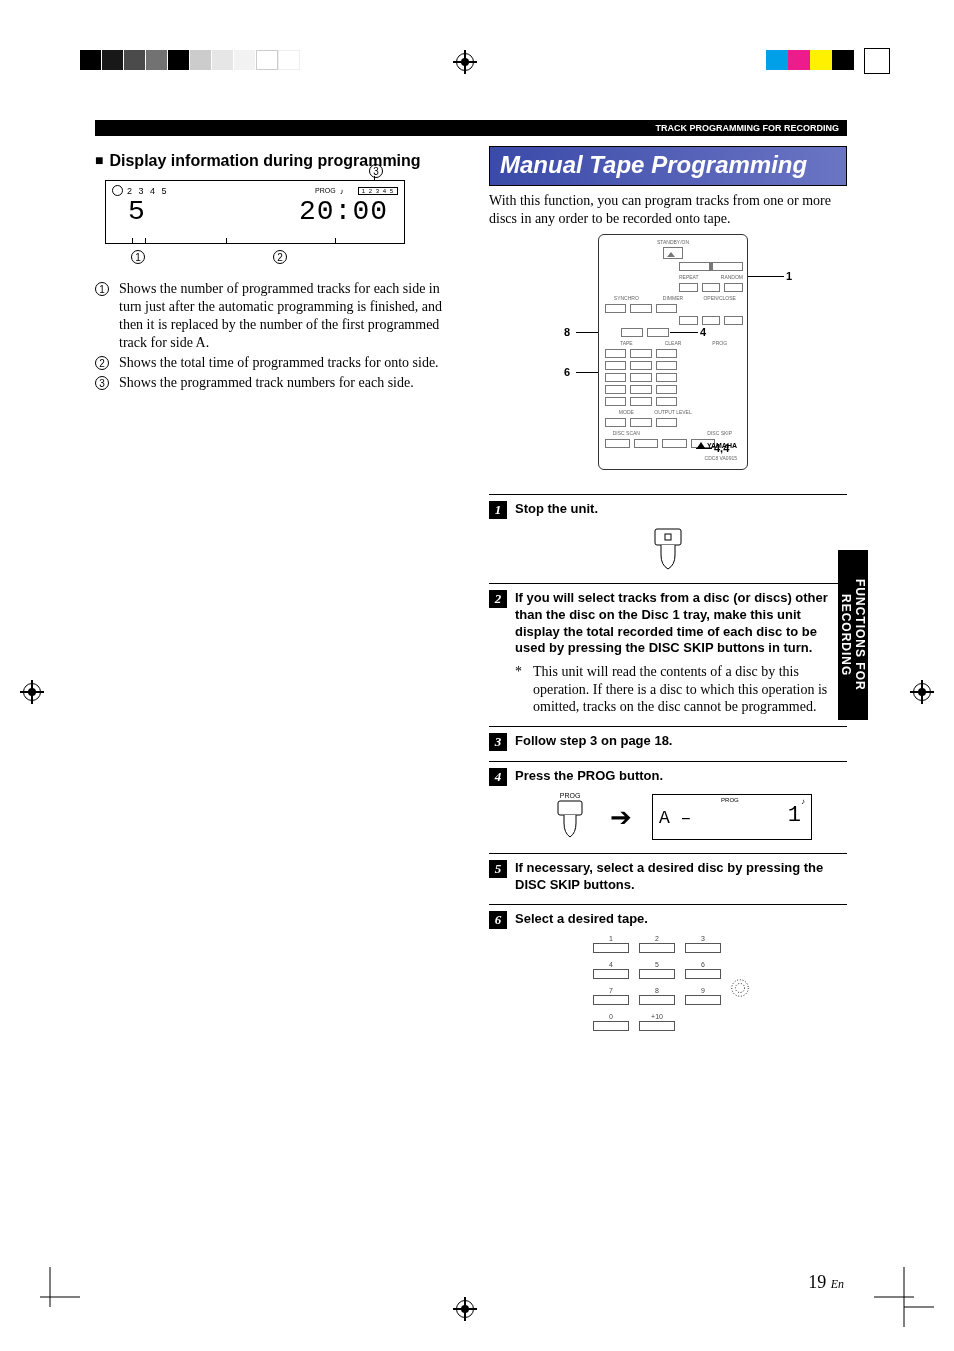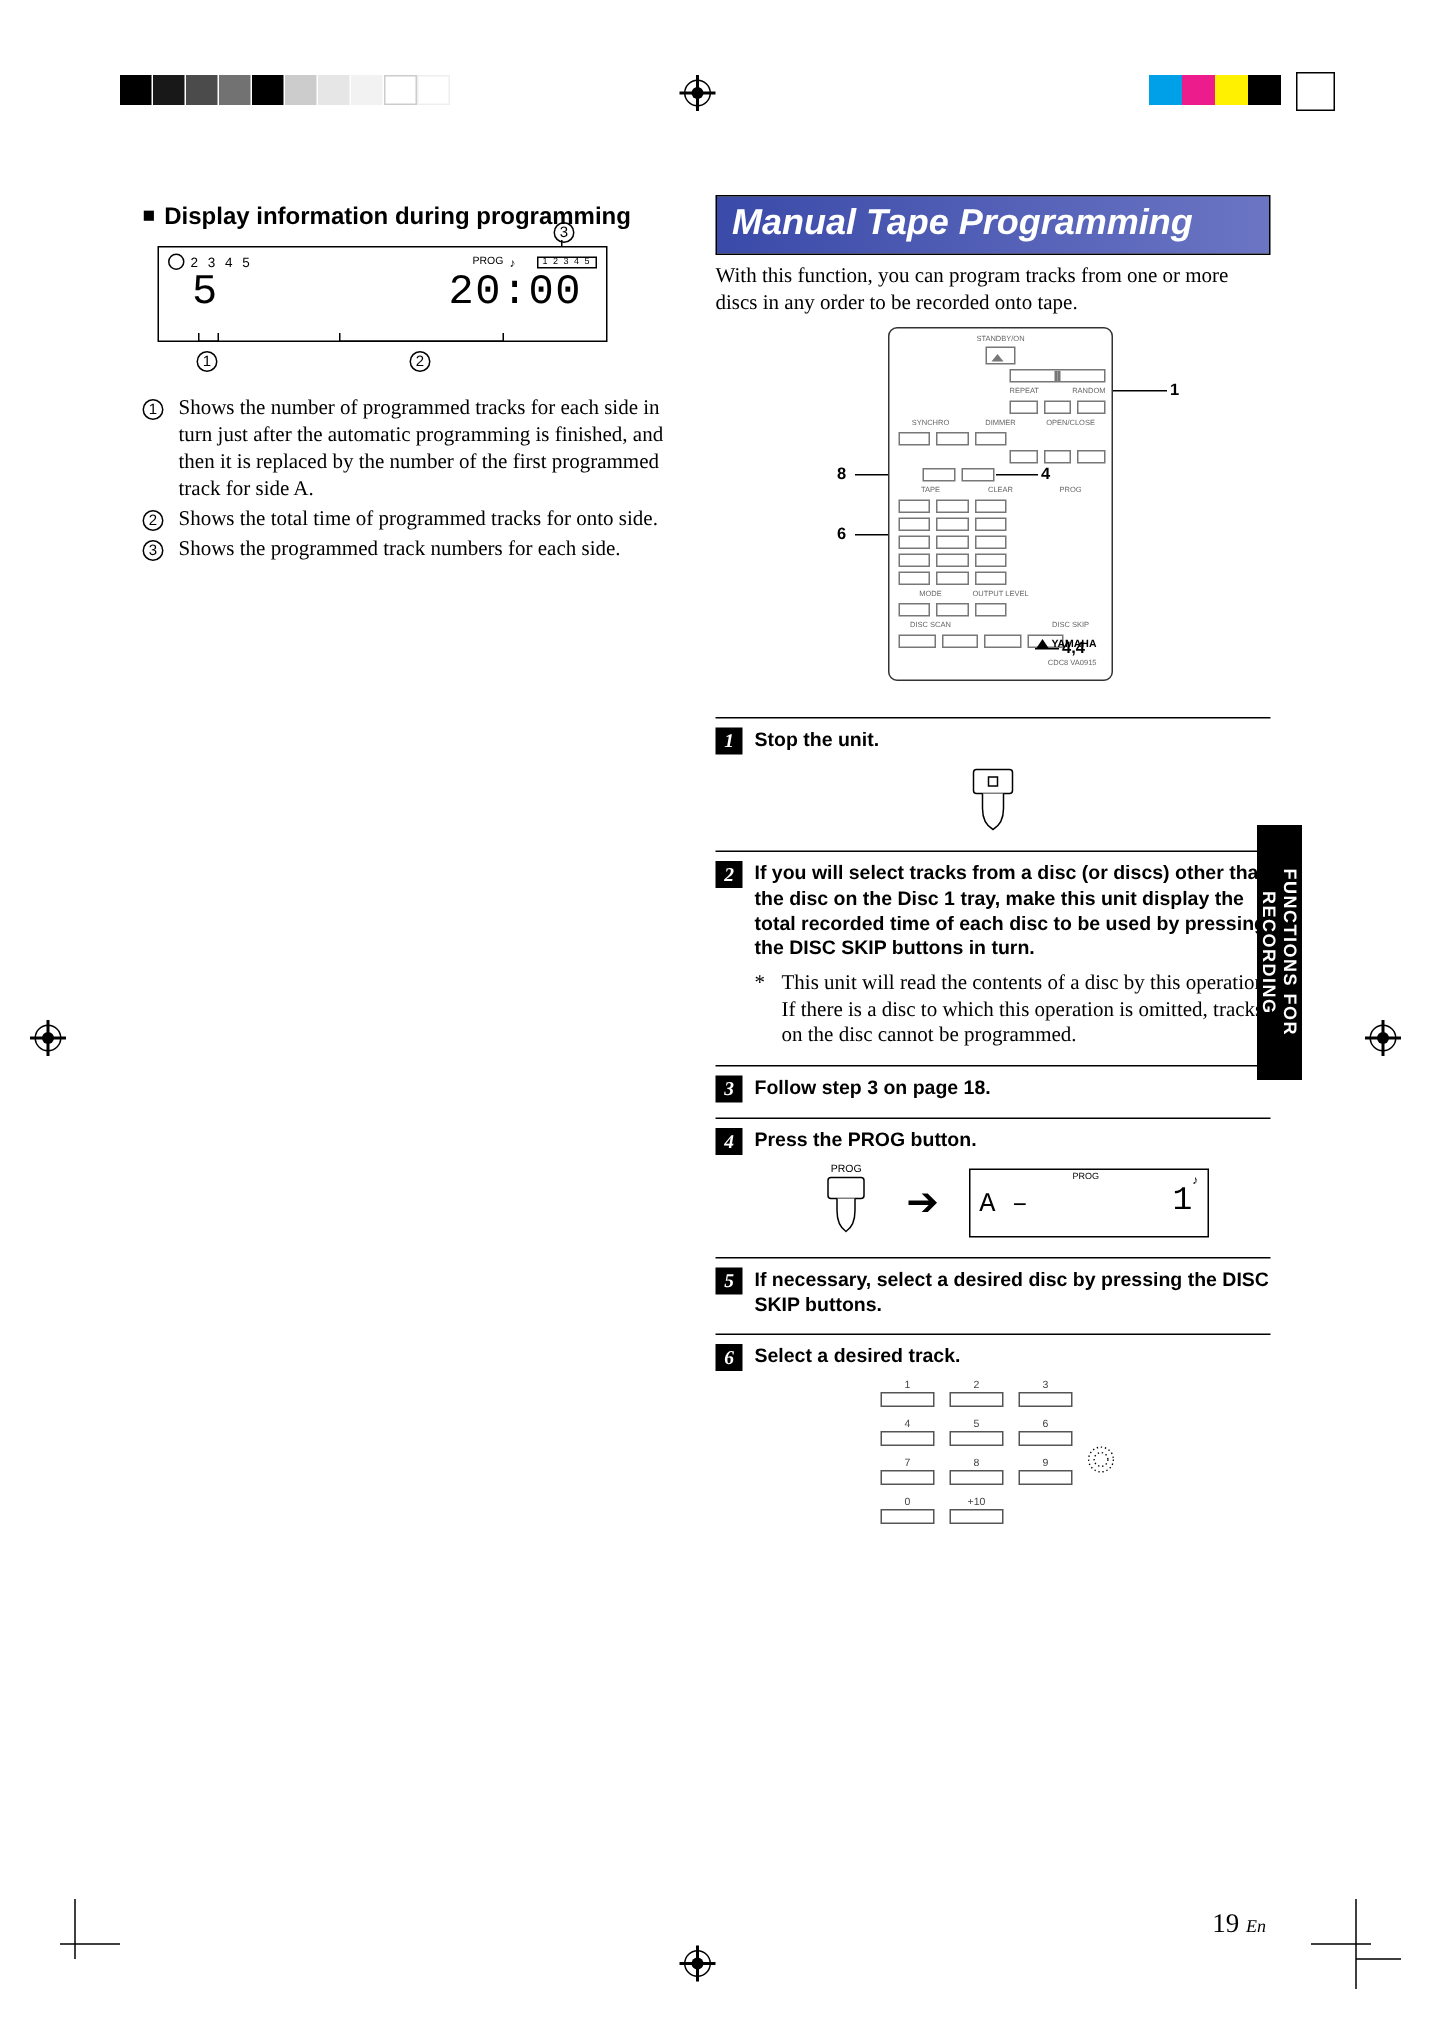--- a/index.html
+++ b/index.html
@@ -11,21 +11,21 @@
   .colorbar.left .k90{opacity:.9}.colorbar.left .k80{opacity:.7}.colorbar.left .k70{opacity:.55}
   .colorbar.left .g1{background:#ccc}.colorbar.left .g2{background:#e6e6e6}.colorbar.left .g3{background:#f2f2f2}
   .colorbar.right span:nth-child(1){background:#00a0e9}
   .colorbar.right span:nth-child(2){background:#ec1c8d}
   .colorbar.right span:nth-child(3){background:#fff100}
   .colorbar.right span:nth-child(4){background:#000}
 
   
   .content { position:absolute; left:95px; top:120px; width:752px; }
   .blackbar { height:16px; background:#000; color:#fff; font:bold 9px/16px Arial,sans-serif; text-align:right; padding-right:8px; }
-  .cols { display:flex; gap:28px; margin-top:10px; }
+  .cols { display:flex; gap:40px; margin-top:10px; }
   .col { flex:1; min-width:0; }
   .colL { flex:0 0 354px; }
   .colR { flex:1; }
 
   h3.sec { font:bold 16px Arial,sans-serif; margin:6px 0 10px; }
   .sqbullet::before { content:"\25A0"; font-size:14px; margin-right:6px; position:relative; top:-1px; }
 
   .title-band { background:linear-gradient(90deg,#3a4aa8,#6b75c4); color:#fff; font:italic bold 24px Arial,sans-serif; padding:4px 10px 6px; border:1px solid #000; }
   .colR h2 + p { margin-top:6px; }
 
@@ -145,20 +145,21 @@
       <span class="o"></span>
       <span class="i"></span>
     </div>
   <div class="reg-side right">
       <span class="o"></span>
       <span class="i"></span>
     </div>
   <div style="position:absolute;right:64px;top:48px;width:26px;height:26px;border:1px solid #000"></div>
 
   <div class="content">
+    <div class="blackbar">TRACK PROGRAMMING FOR RECORDING</div>
 
     <div class="cols">
 
       <div class="col colL">
         <h3 class="sec sqbullet">Display information during programming</h3>
 
         <div class="disp-wrap">
           <div class="co-top"><span class="circ">3</span></div>
           <div style="position:absolute;right:30px;top:-4px;width:1px;height:14px;background:#000"></div>
           <div class="disp-frame">
@@ -369,21 +370,21 @@
           <div class="step">
             <div class="step-head">
               <span class="step-num">5</span>
               <span class="step-title">If necessary, select a desired disc by pressing the DISC SKIP buttons.</span>
             </div>
           </div>
 
           <div class="step" style="border-top:1px solid #000">
             <div class="step-head">
               <span class="step-num">6</span>
-              <span class="step-title">Select a desired track.</span>
+              <span class="step-title">Select a desired tape.</span>
             </div>
             <div class="keypad">
               <div class="krow">
                 <div class="k">
                     <div class="kl">1</div>
                     <div class="kb"></div>
                   </div>
                 <div class="k">
                     <div class="kl">2</div>
                     <div class="kb"></div>

